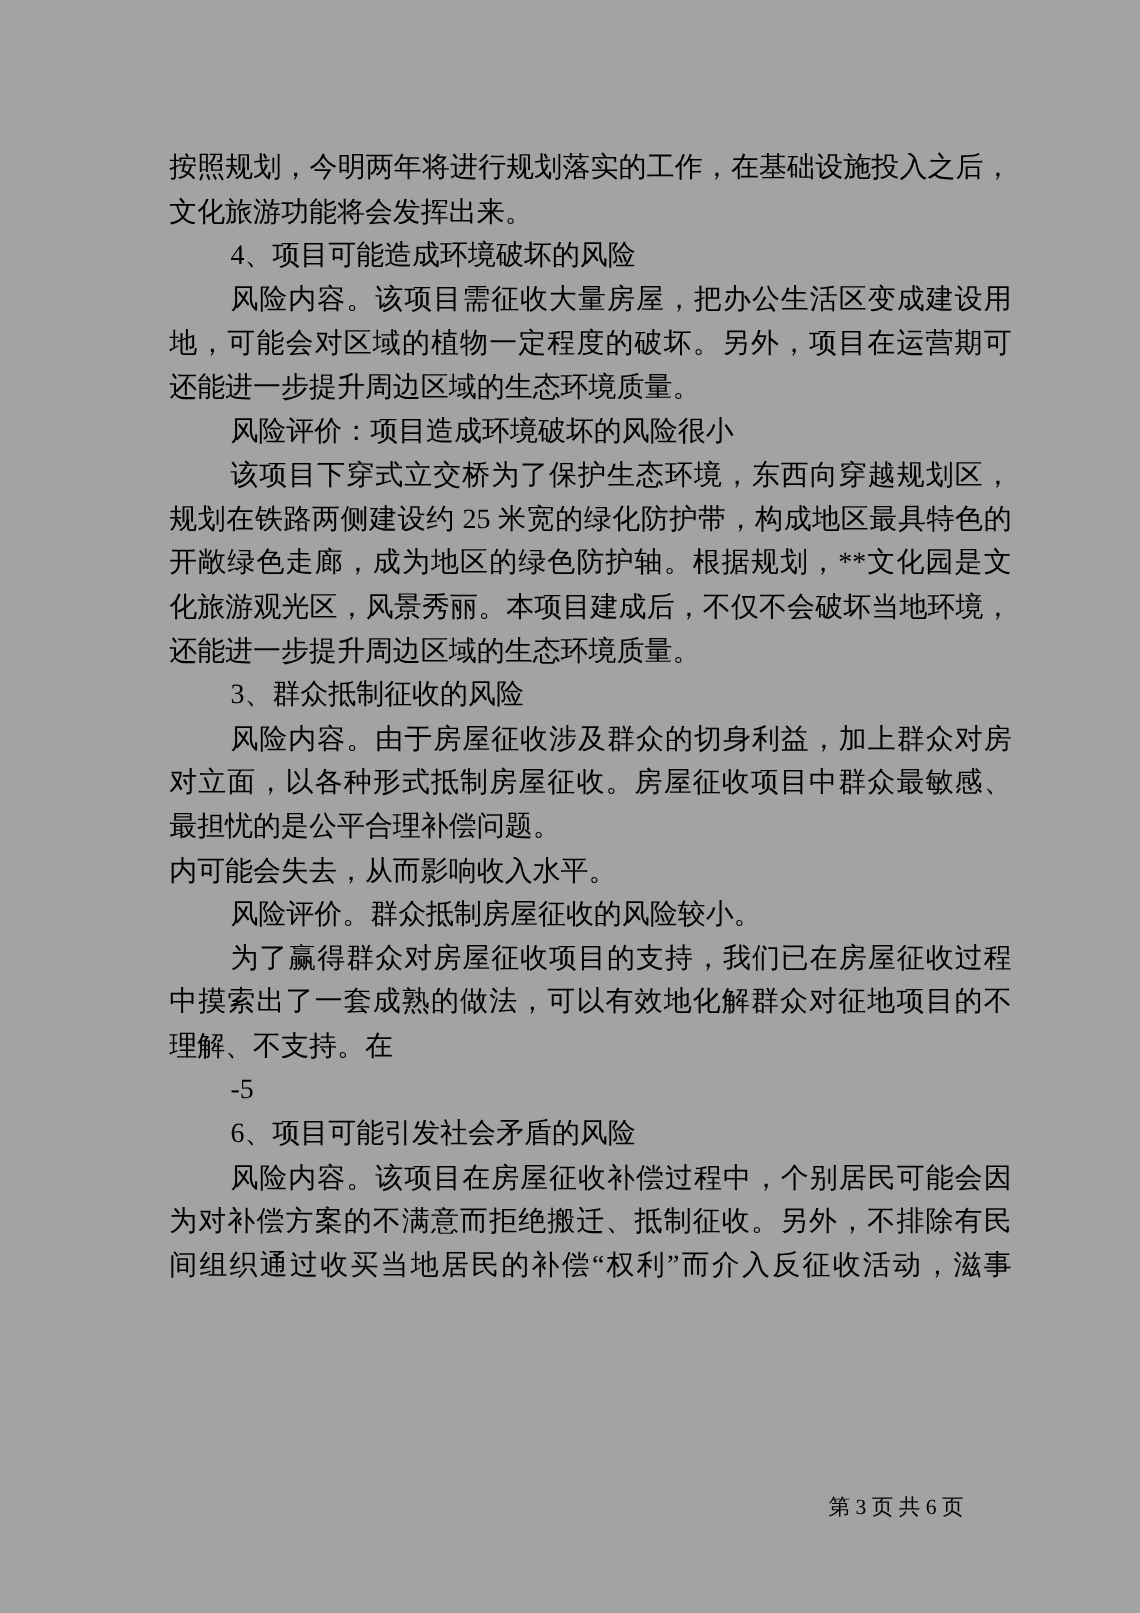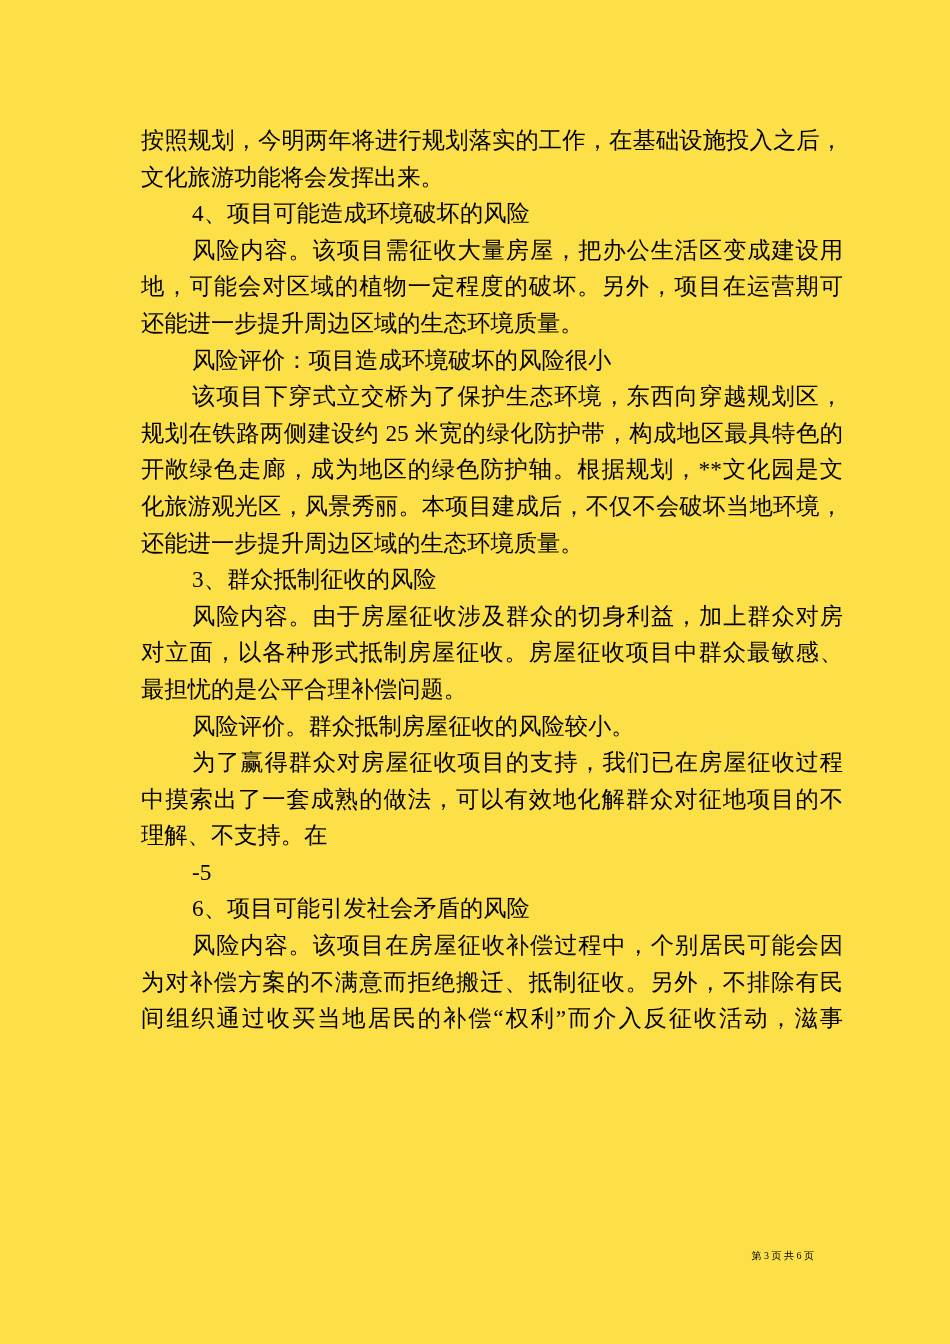--- a/index.html
+++ b/index.html
@@ -13,21 +13,21 @@
     position: relative;
     overflow: hidden;
     font-family: "Liberation Serif", "DejaVu Serif", serif;
     color: #000000;
   }
   .page {
     position: absolute;
     left: 0; top: 0;
     width: 950px;
     height: 1344px;
-    background: #fde047;
+    background: #a3a3a3;
   }
   .doc {
     position: absolute;
     left: 141px;
     top: 122px;
     width: 702px;
     font-size: 23.3px;
     line-height: 36.6px;
     color: #000000;
     font-weight: 400;
@@ -43,22 +43,22 @@
   .line.para-last {
     text-align: right;
     text-align-last: left;
   }
   .line.indent-first {
     padding-left: 51px;
   }
   .footer {
     position: absolute;
     top: 1246px;
-    right: 136px;
-    font-size: 10px;
+    right: 147px;
+    font-size: 18px;
     line-height: 20px;
     color: #000000;
   }
 </style>
 </head>
 <body>
 
 <div class="page">
   <div class="doc" id="doc-body">
       <div class="line">按照规划，今明两年将进行规划落实的工作，在基础设施投入之后，</div>
@@ -70,20 +70,21 @@
       <div class="line indent-first para-last">风险评价：项目造成环境破坏的风险很小</div>
       <div class="line indent-first">该项目下穿式立交桥为了保护生态环境，东西向穿越规划区，</div>
       <div class="line">规划在铁路两侧建设约 25 米宽的绿化防护带，构成地区最具特色的</div>
       <div class="line">开敞绿色走廊，成为地区的绿色防护轴。根据规划，**文化园是文</div>
       <div class="line">化旅游观光区，风景秀丽。本项目建成后，不仅不会破坏当地环境，</div>
       <div class="line para-last">还能进一步提升周边区域的生态环境质量。</div>
       <div class="line indent-first para-last">3、群众抵制征收的风险</div>
       <div class="line indent-first">风险内容。由于房屋征收涉及群众的切身利益，加上群众对房</div>
       <div class="line">对立面，以各种形式抵制房屋征收。房屋征收项目中群众最敏感、</div>
       <div class="line para-last">最担忧的是公平合理补偿问题。</div>
+      <div class="line para-last">内可能会失去，从而影响收入水平。</div>
       <div class="line indent-first para-last">风险评价。群众抵制房屋征收的风险较小。</div>
       <div class="line indent-first">为了赢得群众对房屋征收项目的支持，我们已在房屋征收过程</div>
       <div class="line">中摸索出了一套成熟的做法，可以有效地化解群众对征地项目的不</div>
       <div class="line para-last">理解、不支持。在</div>
       <div class="line indent-first para-last">-5</div>
       <div class="line indent-first para-last">6、项目可能引发社会矛盾的风险</div>
       <div class="line indent-first">风险内容。该项目在房屋征收补偿过程中，个别居民可能会因</div>
       <div class="line">为对补偿方案的不满意而拒绝搬迁、抵制征收。另外，不排除有民</div>
       <div class="line">间组织通过收买当地居民的补偿“权利”而介入反征收活动，滋事</div>
     </div>

